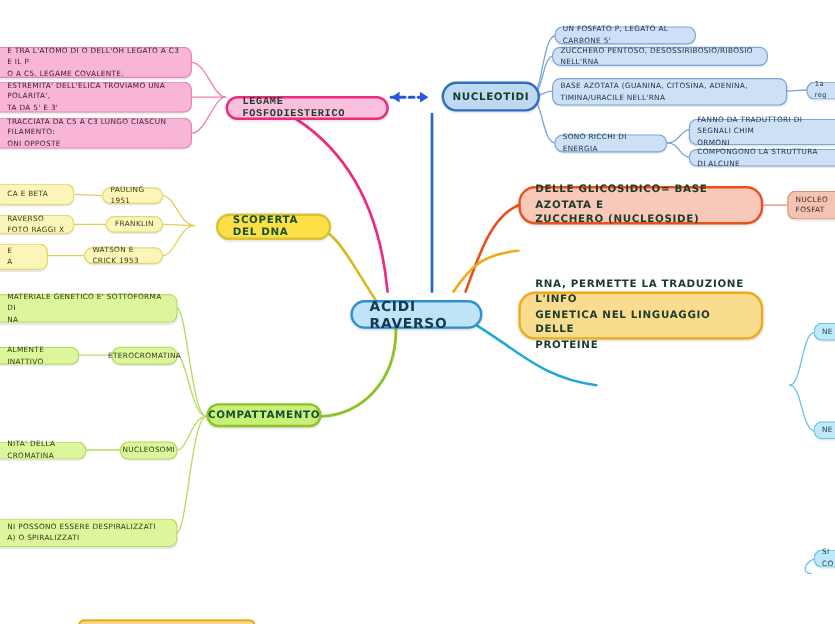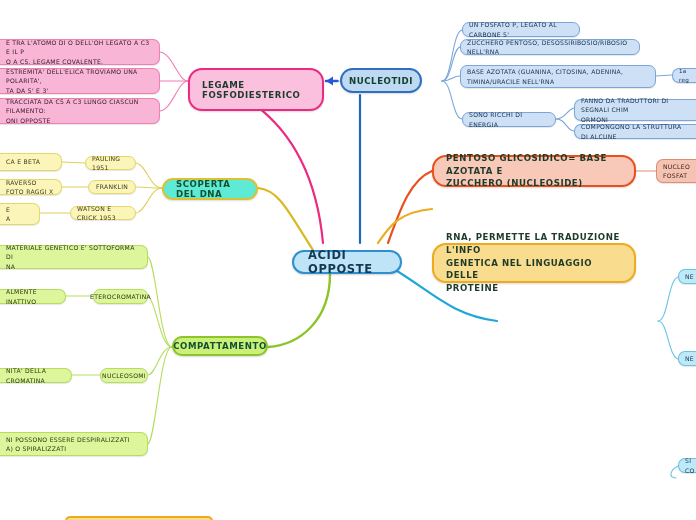--- a/index.html
+++ b/index.html
@@ -39,21 +39,21 @@
     border-style:solid;
     font-weight:bold;
     font-size:8.6px;
     letter-spacing:.55px;
     padding:6px 12px;
     justify-content:center;
     box-shadow:0 1px 2px rgba(0,0,0,.14);
   }
   .c-pink{background:#fbc0dd;border-color:#ec2a7f;color:#1d3b2b;}
   .c-blue{background:#bfd9f2;border-color:#2e6fc0;color:#11412c;}
-  .c-yellow{background:#5eead4;border-color:#d9c233;color:#14502f;}
+  .c-yellow{background:#fde047;border-color:#d9c233;color:#14502f;margin-left:18px;}
   .c-green{background:#cbf07a;border-color:#8cc42a;color:#14502f;}
   .c-cyan{background:#b6e8f7;border-color:#1fa7d6;color:#11414f;}
   .c-orange-r{background:#f8c8b8;border-color:#e8501d;color:#1d3b2b;}
   .c-orange-y{background:#f9dc8d;border-color:#eeab1e;color:#1d3b2b;}
   
   .leaf{
     border-radius:7px;
     border-width:1px;
     border-style:solid;
     font-size:6.1px;
@@ -142,32 +142,32 @@
       <path d="M636 171 L 656 171" stroke="#e08e73" stroke-width="1.1"></path>
 
       <g stroke="#68c3e4" stroke-width="1.1">
         <path d="M658 321 C 668 321, 668 280, 678 277"></path>
         <path d="M658 321 C 668 321, 668 356, 678 359"></path>
       </g>
       <path d="M676 478 C 668 478, 670 470, 678 466" stroke="#68c3e4" stroke-width="1.1"></path>
     </g>
   </svg>
 
-  <div class="node n-central" style="left:292px;top:250px;width:110px;height:24px;">ACIDI OPPOSTE</div>
-
-  <div class="node pill c-pink" style="left:188px;top:68px;width:136px;height:43px;">LEGAME FOSFODIESTERICO</div>
+  <div class="node n-central" style="left:292px;top:250px;width:110px;height:24px;">ACIDI RAVERSO</div>
+
+  <div class="node pill c-pink" style="left:188px;top:80px;width:136px;height:20px;font-family:Liberation Mono, monospace;">LEGAME FOSFODIESTERICO</div>
 
   <div class="node leaf l-pink clip-l" style="left:0px;top:39px;width:160px;height:26px;">E TRA L'ATOMO DI O DELL'OH LEGATO A C3 E IL P
 O A C5. LEGAME COVALENTE.</div>
   <div class="node leaf l-pink clip-l" style="left:0px;top:68px;width:160px;height:26px;">ESTREMITA' DELL'ELICA TROVIAMO UNA POLARITA',
 TA DA 5' E 3'</div>
   <div class="node leaf l-pink clip-l" style="left:0px;top:98px;width:160px;height:26px;">TRACCIATA DA C5 A C3 LUNGO CIASCUN FILAMENTO:
 ONI OPPOSTE</div>
 
-  <div class="node pill c-blue" style="left:340px;top:68px;width:82px;height:25px;">NUCLEOTIDI</div>
+  <div class="node pill c-blue" style="left:368px;top:68px;width:82px;height:25px;">NUCLEOTIDI</div>
 
   <div class="node leaf l-blue2" style="left:462px;top:22px;width:118px;height:15px;">UN FOSFATO P, LEGATO AL CARBONE 5'</div>
   <div class="node leaf l-blue2" style="left:460px;top:39px;width:180px;height:16px;">ZUCCHERO PENTOSO, DESOSSIRIBOSIO/RIBOSIO NELL'RNA</div>
   <div class="node leaf l-blue2" style="left:460px;top:65px;width:196px;height:23px;">BASE AZOTATA (GUANINA, CITOSINA, ADENINA,
 TIMINA/URACILE NELL'RNA</div>
   <div class="node leaf l-blue2" style="left:462px;top:112px;width:94px;height:15px;">SONO RICCHI DI ENERGIA</div>
 
   <div class="node leaf l-blue2 clip-r" style="left:672px;top:68px;width:24px;height:15px;font-size:5.6px;">1a reg</div>
 
   <div class="node leaf l-blue2 clip-r" style="left:574px;top:99px;width:122px;height:22px;">FANNO DA TRADUTTORI DI SEGNALI CHIM
@@ -190,21 +190,21 @@
   <div class="node leaf l-green" style="left:93px;top:289px;width:55px;height:15px;justify-content:center;">ETEROCROMATINA</div>
   <div class="node leaf l-green" style="left:100px;top:368px;width:48px;height:15px;justify-content:center;">NUCLEOSOMI</div>
 
   <div class="node leaf l-green clip-l" style="left:0px;top:245px;width:148px;height:24px;">MATERIALE GENETICO E' SOTTOFORMA DI
 NA</div>
   <div class="node leaf l-green clip-l" style="left:0px;top:289px;width:66px;height:15px;">ALMENTE INATTIVO</div>
   <div class="node leaf l-green clip-l" style="left:0px;top:368px;width:72px;height:15px;">NITA' DELLA CROMATINA</div>
   <div class="node leaf l-green clip-l" style="left:0px;top:432px;width:148px;height:24px;">NI POSSONO ESSERE DESPIRALIZZATI
 A) O SPIRALIZZATI</div>
 
-  <div class="node pill c-orange-r" style="left:432px;top:155px;width:204px;height:32px;justify-content:flex-start;line-height:1.5;">PENTOSO GLICOSIDICO= BASE AZOTATA E
+  <div class="node pill c-orange-r" style="left:432px;top:155px;width:204px;height:32px;justify-content:flex-start;line-height:1.5;">DELLE GLICOSIDICO= BASE AZOTATA E
 ZUCCHERO (NUCLEOSIDE)</div>
   <div class="node leaf l-orange clip-r" style="left:656px;top:159px;width:40px;height:24px;">NUCLEO
 FOSFAT</div>
 
   <div class="node pill c-orange-y" style="left:432px;top:195px;width:204px;height:40px;justify-content:flex-start;line-height:1.5;margin-top:48px;">RNA, PERMETTE LA TRADUZIONE L'INFO
 GENETICA NEL LINGUAGGIO DELLE
 PROTEINE</div>
 
   <div class="node leaf l-cyan clip-r" style="left:678px;top:269px;width:18px;height:15px;">NE</div>
   <div class="node leaf l-cyan clip-r" style="left:678px;top:351px;width:18px;height:15px;">NE</div>

